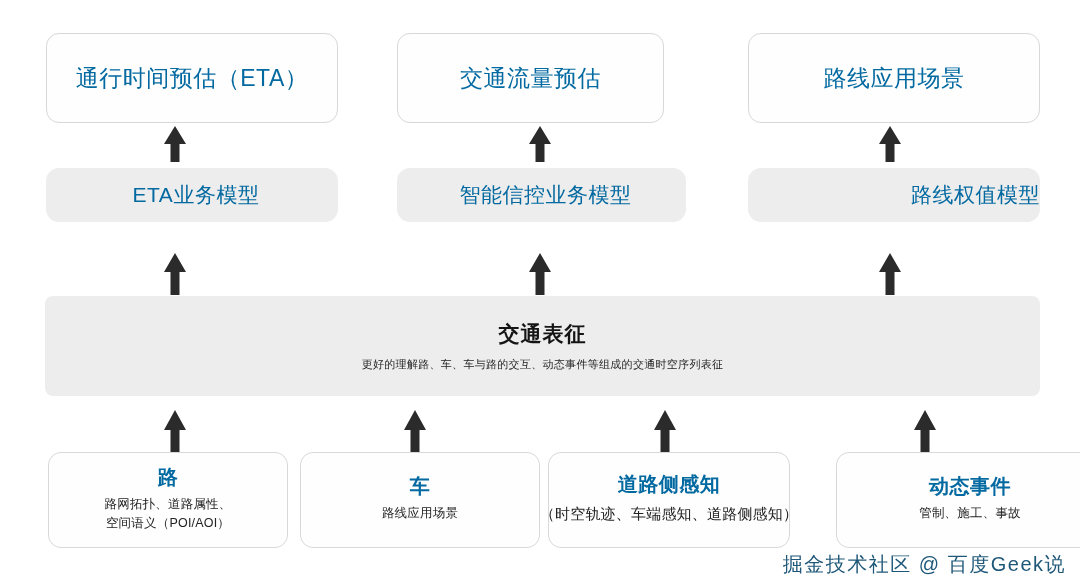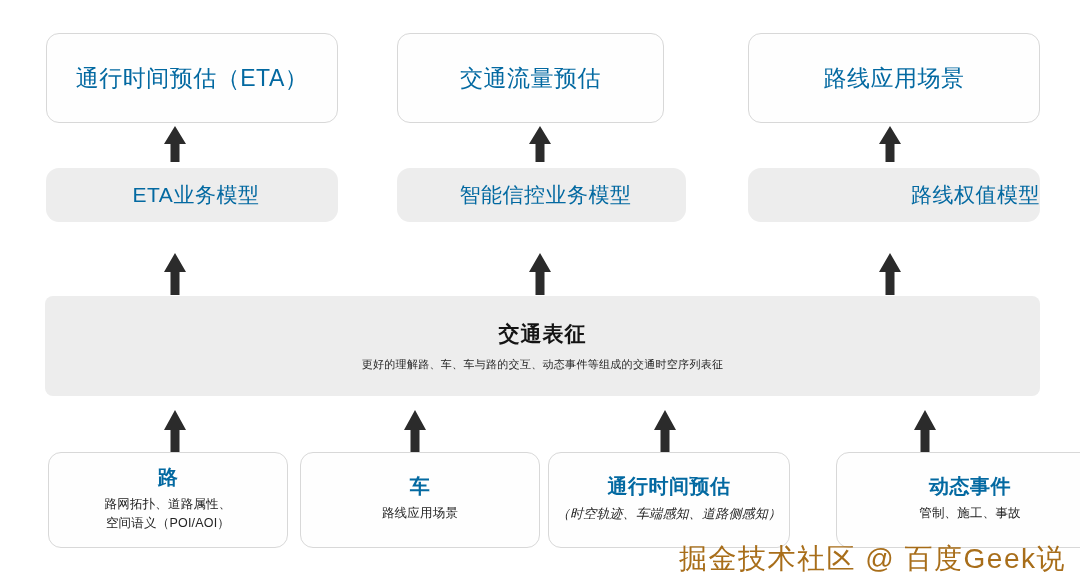--- a/index.html
+++ b/index.html
@@ -122,22 +122,22 @@
     width: 26px;
     display: block;
   }
   .arrow svg { display: block; }
 
   
   #watermark {
     position: absolute;
     right: 14px;
     bottom: 6px;
-    font-size: 28px;
-    color: #a16207;
+    font-size: 20px;
+    color: #0c4a6e;
     letter-spacing: 1.5px;
     white-space: nowrap;
     opacity: .92;
   }
 </style>
 </head>
 <body>
 
 <div id="canvas">
 
@@ -232,23 +232,23 @@
   </div>
 
   <div class="node outline source" style="left:300px; top:452px; width:240px;">
     <div class="node-title">车</div>
     <div class="node-sub">
       <div>路线应用场景</div>
     </div>
   </div>
 
   <div class="node outline source" style="left:548px; top:452px; width:242px;">
-    <div class="node-title">通行时间预估</div>
-    <div class="node-sub">
-      <div style="font-size:13px;font-style:italic;">（时空轨迹、车端感知、道路侧感知）</div>
+    <div class="node-title">道路侧感知</div>
+    <div class="node-sub">
+      <div style="font-size:15px;">（时空轨迹、车端感知、道路侧感知）</div>
     </div>
   </div>
 
   <div class="node outline source" style="left:836px; top:452px; width:268px;justify-content:center;">
     <div class="node-title">动态事件</div>
     <div class="node-sub">
       <div>管制、施工、事故</div>
     </div>
   </div>
 

